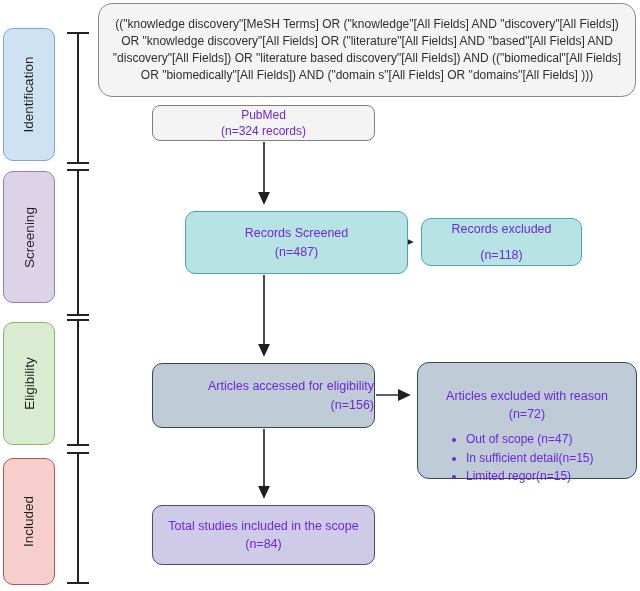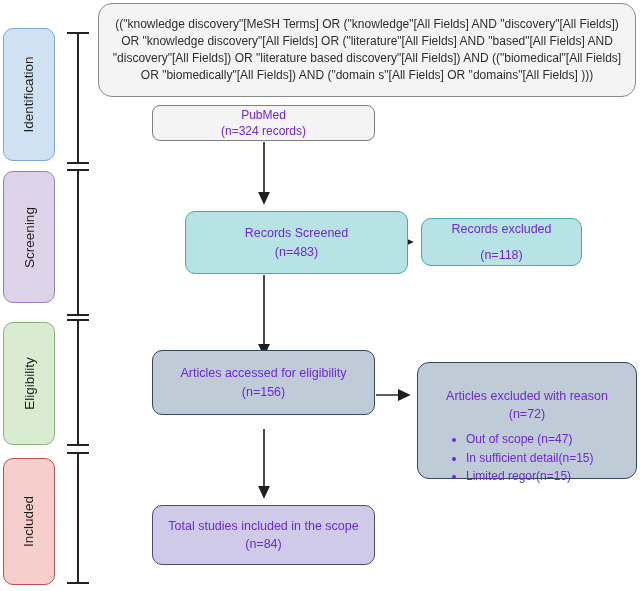--- a/index.html
+++ b/index.html
@@ -21,21 +21,21 @@
   .pubmed{
     left:152px;top:105px;width:223px;height:36px;
     background:#f4f4f4;border:1.5px solid #7f7f7f;border-radius:8px;
     font-size:12px;line-height:1.35;
   }
   .teal{background:#b7e3e4;border:1.5px solid #48a6ad;}
   .slate{background:#bfccd8;border:1.5px solid #33475c;}
   .lavender{background:#cfcae7;border:1.5px solid #4d4a73;}
   .screened{left:152px;top:211px;width:223px;height:63px;border-radius:10px;margin-left:33px;}
   .rexcluded{left:421px;top:218px;width:161px;height:48px;border-radius:10px;gap:7px;}
-  .eligible{left:152px;top:350px;width:223px;height:65px;border-radius:10px;}
+  .eligible{left:152px;top:363px;width:223px;height:65px;border-radius:10px;align-items:flex-end;}
   .exreason{
     left:417px;top:362px;width:220px;height:117px;border-radius:12px;
     justify-content:flex-start;padding-top:24px;
   }
   .exreason ul{
     margin:7px 8px 0 0;padding:0 0 0 48px;text-align:left;
     font-size:12px;line-height:1.55;align-self:flex-start;
   }
   .totalinc{left:152px;top:505px;width:223px;height:60px;border-radius:10px;}
   .stage{
@@ -92,21 +92,21 @@
     <span>Included</span>
   </div>
 
   <div class="box pubmed">
     <span>PubMed</span>
     <span>(n=324 records)</span>
   </div>
 
   <div class="box teal screened">
     <span>Records Screened</span>
-    <span>(n=483)</span>
+    <span>(n=487)</span>
   </div>
 
   <div class="box teal rexcluded">
     <span>Records excluded</span>
     <span>(n=118)</span>
   </div>
 
   <div class="box slate eligible">
     <span>Articles accessed for eligibility</span>
     <span>(n=156)</span>

